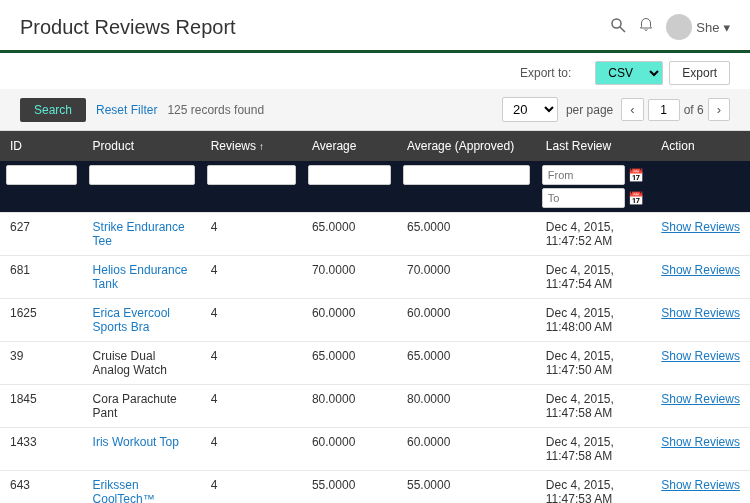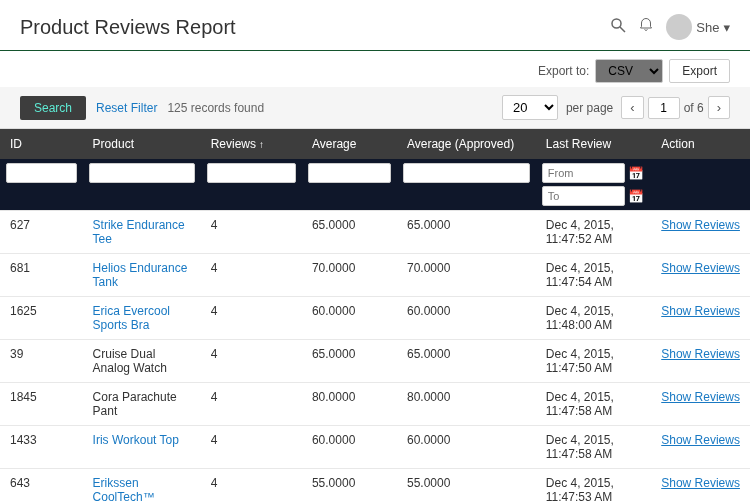--- a/index.html
+++ b/index.html
@@ -1,20 +1,20 @@
 <!DOCTYPE html>
 <html><head>
   <meta charset="utf-8">
   <style>
     * { box-sizing: border-box; margin: 0; padding: 0; }
     body { font-family: Arial, sans-serif; font-size: 12px; color: #333; background: #fff; }
 
     .header {
       display: flex; align-items: center; justify-content: space-between;
-      padding: 14px 20px 10px 20px; border-bottom: 1px solid #14532d;
+      padding: 14px 20px 10px 20px; border-bottom: 3px solid #14532d;
     }
     .header-title { font-size: 20px; font-weight: 400; color: #333; }
     .header-icons { display: flex; align-items: center; gap: 12px; }
     .header-icon { cursor: pointer; color: #555; font-size: 16px; }
     .user-area { display: flex; align-items: center; gap: 4px; cursor: pointer; color: #555; font-size: 13px; }
     .user-avatar { width: 26px; height: 26px; background: #ccc; border-radius: 50%; display: inline-block; }
 
     .toolbar {
       display: flex; align-items: center; justify-content: space-between;
       padding: 8px 20px; background: #f5f5f5; border-bottom: 1px solid #ddd;
@@ -37,21 +37,21 @@
       border: 1px solid #ccc; background: #fff; padding: 3px 8px;
       cursor: pointer; font-size: 13px; color: #555; border-radius: 2px;
     }
     .page-input {
       border: 1px solid #ccc; padding: 3px 6px; font-size: 12px;
       width: 32px; text-align: center; border-radius: 2px;
     }
     .page-total { color: #555; font-size: 12px; }
     .export-select {
       border: 1px solid #ccc; padding: 3px 8px; font-size: 12px;
-      background: #737373; border-radius: 2px; cursor: pointer;
+      background: #5eead4; border-radius: 2px; cursor: pointer;
     }
     .btn-export {
       background: #fff; border: 1px solid #ccc; padding: 4px 12px;
       font-size: 12px; cursor: pointer; border-radius: 2px; color: #333;
     }
     .top-left { display: flex; align-items: center; gap: 10px; }
     .top-right { display: flex; align-items: center; gap: 8px; }
 
     table { width: 100%; border-collapse: collapse; }
     thead tr { background: #3d3d3d; color: #fff; }
@@ -102,21 +102,21 @@
       </span>
       <div class="user-area">
         <span class="user-avatar"></span>
         <span>She</span>
         <span>▾</span>
       </div>
     </div>
   </div>
 
   <div style="display:flex; align-items:center; justify-content:flex-end; padding:8px 20px 4px 20px;">
-    <span style="font-size:12px;color:#555;margin-right:6px;">Export to:</span>
+    <span style="font-size:12px;color:#555;margin-right:24px;">Export to:</span>
     <select class="export-select">
       <option>CSV</option>
       <option>XML</option>
       <option>Excel</option>
     </select>
     <button class="btn-export" style="margin-left:6px;">Export</button>
   </div>
 
   <div class="toolbar">
     <div class="top-left">

